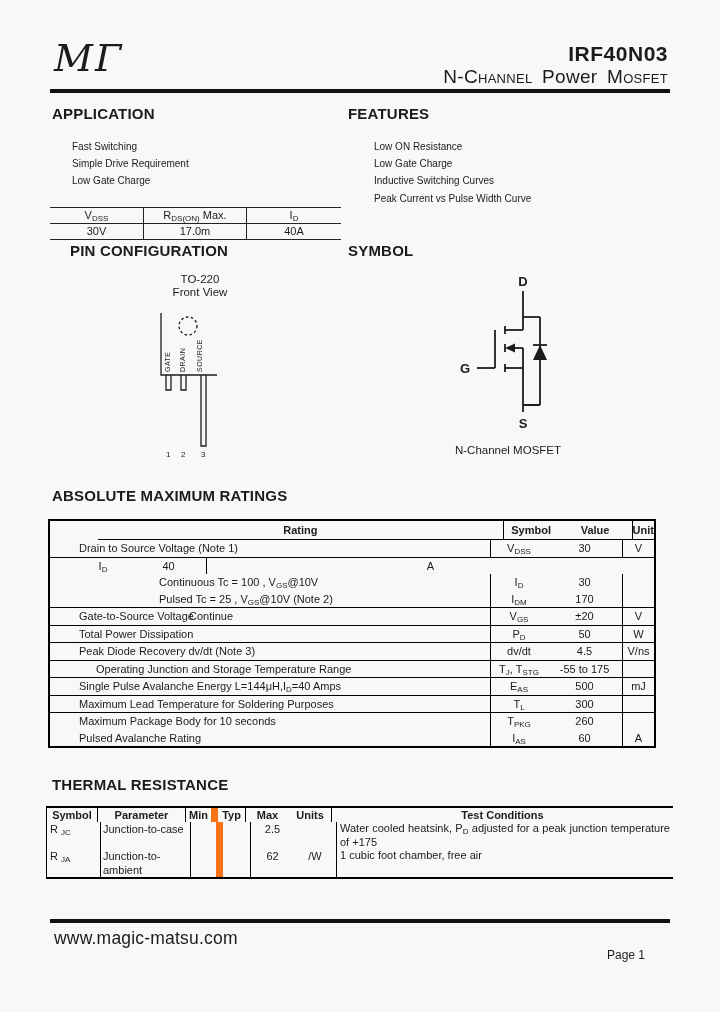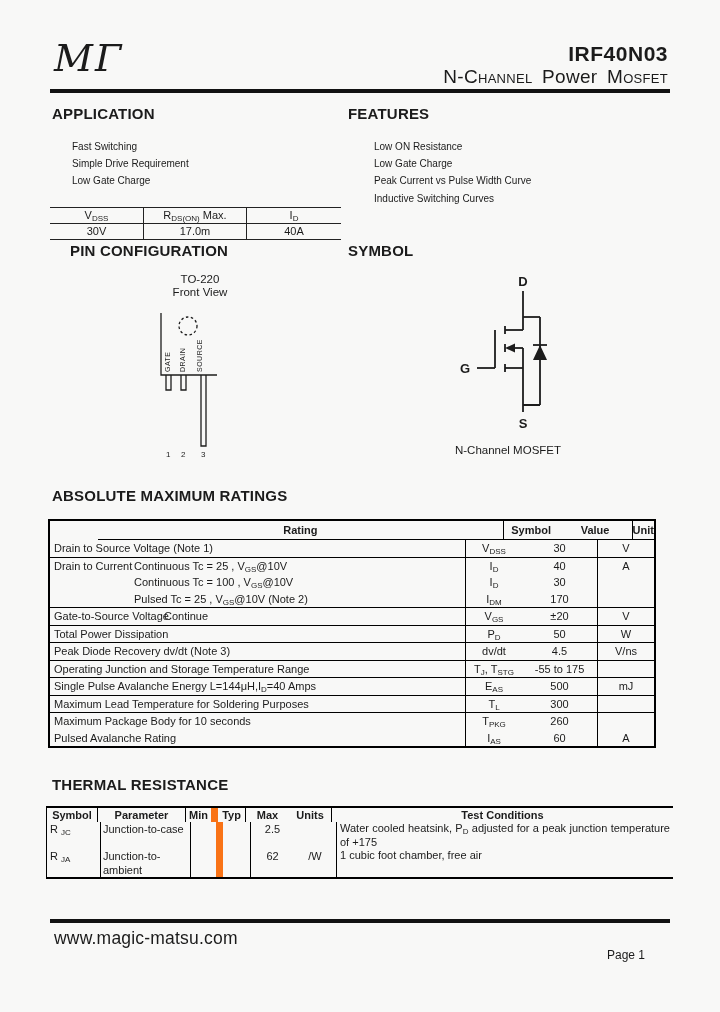--- a/index.html
+++ b/index.html
@@ -45,21 +45,21 @@
   .pin-svg text, .sym-svg text{fill:#1c1c1c;stroke:none;}
   
   .sym-svg{left:438px;top:268px;}
   .sym-line{stroke:#1c1c1c;fill:none;stroke-width:1.8;}
   .sym-caption{left:438px;top:444px;width:140px;text-align:center;font-size:11.5px;}
   
   .amr-table{left:48px;top:519px;width:604px;border:2px solid #000;font-size:11px;background:transparent;}
   .amr-header{display:flex;height:18px;line-height:18px;font-weight:bold;border-bottom:1px solid #000;margin-left:48px;}
   .amr-group{border-top:1px solid #000;}
   .amr-group:first-child{border-top:none;}
-  .amr-row{display:flex;height:16.5px;line-height:16.5px;}
+  .amr-row{display:flex;height:16.5px;line-height:16.5px;margin-left:25px;}
   .c-rating{width:415px;border-right:1px solid #000;position:relative;}
   .c-rating .rpart{position:absolute;top:0;white-space:nowrap;}
   .c-symbol{width:56px;text-align:center;}
   .c-value{width:75px;text-align:center;}
   .c-unit{flex:1;border-left:1px solid #000;text-align:center;}
   .amr-header .c-rating{text-align:center;}
   
   .th-table{left:46px;top:806px;width:626px;font-size:11px;border-top:2px solid #000;border-bottom:2px solid #000;border-left:1px solid #000;}
   .th-row{display:flex;}
   .th-header{height:14px;line-height:14px;font-weight:bold;}
@@ -91,22 +91,22 @@
 <div class="abs h1 h-app">APPLICATION</div>
 <div class="abs h1 h-feat">FEATURES</div>
 <div class="abs list list-app">
     <div>Fast Switching</div>
     <div>Simple Drive Requirement</div>
     <div>Low Gate Charge</div>
   </div>
 <div class="abs list list-feat">
     <div>Low ON Resistance</div>
     <div>Low Gate Charge</div>
+    <div>Inductive Switching Curves</div>
     <div>Peak Current vs Pulse Width Curve</div>
-    <div>Inductive Switching Curves</div>
   </div>
 
 <div class="abs sum-table">
   <div class="sum-row">
     <div class="sum-cell sc0">V<sub>DSS</sub></div>
     <div class="sum-cell sc1">R<sub>DS(ON)</sub> Max.</div>
     <div class="sum-cell sc2">I<sub>D</sub></div>
   </div>
   <div class="sum-row">
     <div class="sum-cell sc0">30V</div>
@@ -169,24 +169,20 @@
           <div class="c-rating">
             <span class="rpart" style="left: 4px;">Drain to Source Voltage (Note 1)</span>
           </div>
           <div class="c-symbol">V<sub>DSS</sub></div>
           <div class="c-value">30</div>
           <div class="c-unit">V</div>
         </div>
       </div>
       <div class="amr-group">
         <div class="amr-row">
-          <div class="c-rating">
-            <span class="rpart" style="left: 4px;">Drain to Current</span>
-            <span class="rpart" style="left: 84px;">Continuous Tc = 25  , V<sub>GS</sub>@10V</span>
-          </div>
           <div class="c-symbol">I<sub>D</sub></div>
           <div class="c-value">40</div>
           <div class="c-unit">A</div>
         </div>
         <div class="amr-row">
           <div class="c-rating">
             <span class="rpart" style="left: 84px;">Continuous Tc = 100  , V<sub>GS</sub>@10V</span>
           </div>
           <div class="c-symbol">I<sub>D</sub></div>
           <div class="c-value">30</div>
@@ -228,21 +224,21 @@
             <span class="rpart" style="left: 4px;">Peak Diode Recovery dv/dt (Note 3)</span>
           </div>
           <div class="c-symbol">dv/dt</div>
           <div class="c-value">4.5</div>
           <div class="c-unit">V/ns</div>
         </div>
       </div>
       <div class="amr-group">
         <div class="amr-row">
           <div class="c-rating">
-            <span class="rpart" style="left: 4px;">Operating Junction and Storage Temperature Range</span>
+            <span class="rpart" style="left: 21px;">Operating Junction and Storage Temperature Range</span>
           </div>
           <div class="c-symbol">T<sub>J</sub>, T<sub>STG</sub></div>
           <div class="c-value">-55 to 175</div>
           <div class="c-unit"></div>
         </div>
       </div>
       <div class="amr-group">
         <div class="amr-row">
           <div class="c-rating">
             <span class="rpart" style="left: 4px;">Single Pulse Avalanche Energy L=144μH,I<sub>D</sub>=40 Amps</span>

